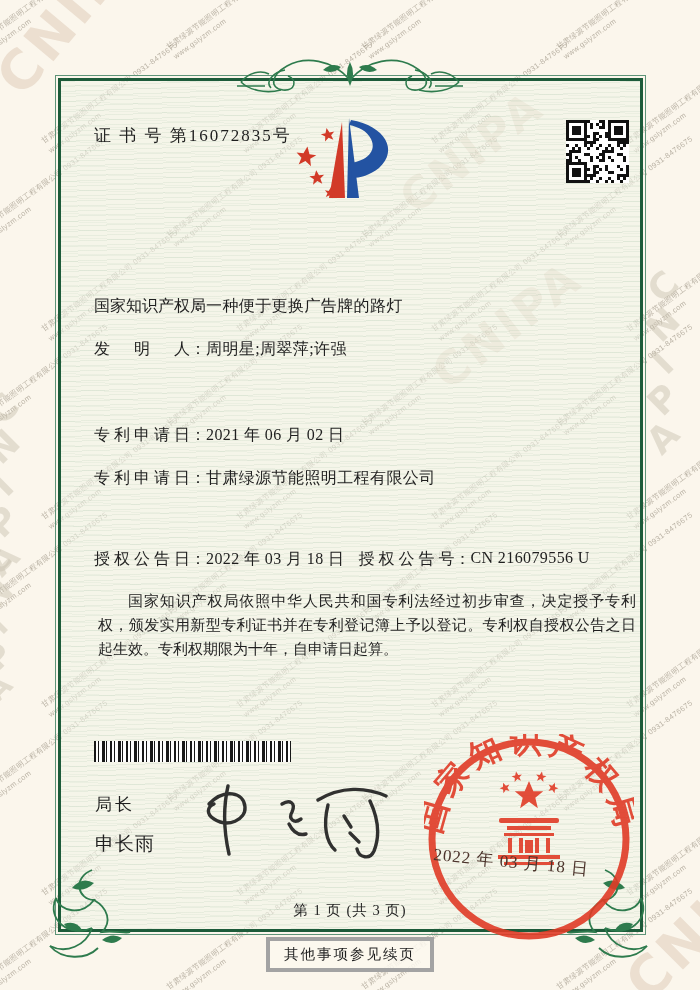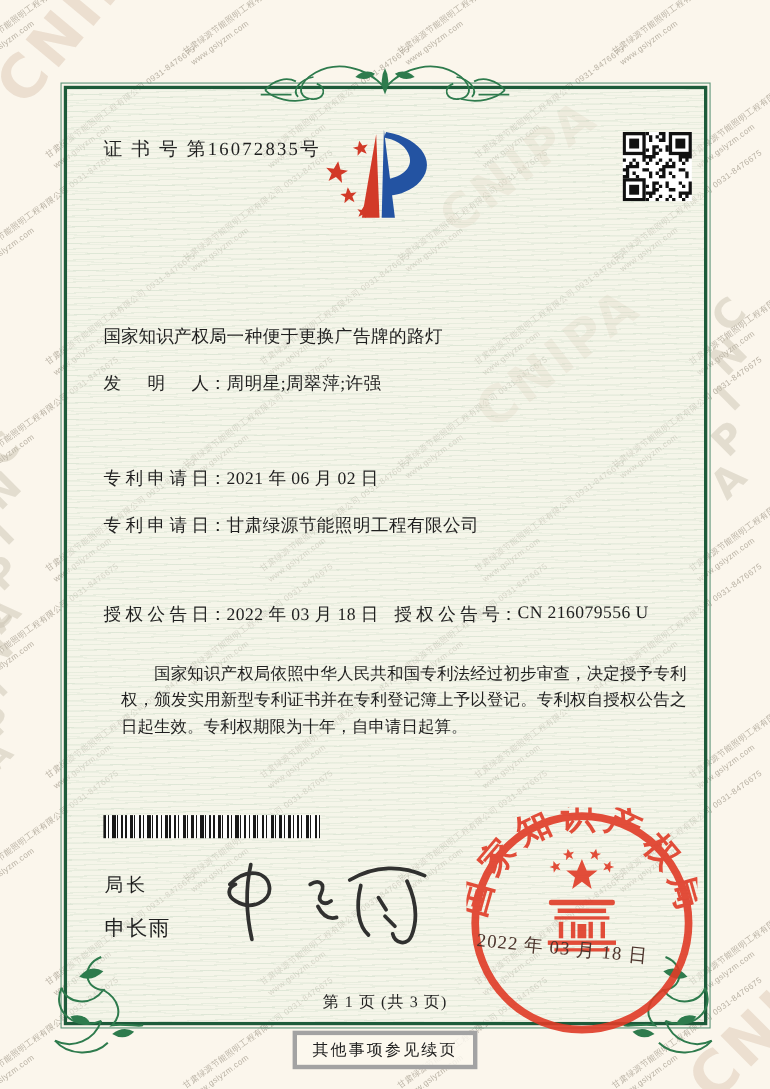--- a/index.html
+++ b/index.html
@@ -54,21 +54,21 @@
     position:absolute;left:0;right:0;top:210px;text-align:center;
     font-size:36px;font-weight:bold;letter-spacing:7px;
   }
   .field{position:absolute;left:94px;font-size:16px;white-space:nowrap;}
   .field .lbl{display:inline-block;width:96px;text-align:justify;text-align-last:justify;vertical-align:top;}
   .field .colon{display:inline-block;vertical-align:top;}
   .field .val{display:inline-block;letter-spacing:.4px;vertical-align:top;}
   .field .val.wrap{white-space:normal;width:402px;line-height:23px;}
   .field .group2{margin-left:14px;}
   .paras{position:absolute;left:94px;top:585px;width:546px;font-size:15px;line-height:24px;text-align:justify;}
-  .paras p{margin:16px;text-indent:2em;}
+  .paras p{margin:4px;text-indent:2em;}
   .barcode{
     position:absolute;left:94px;top:741px;width:197px;height:21px;
     background:repeating-linear-gradient(90deg,
       #171717 0 2px,#fdfdfd 2px 4px,#171717 4px 5px,#fdfdfd 5px 8px,
       #171717 8px 11px,#fdfdfd 11px 12px,#171717 12px 13px,#fdfdfd 13px 16px);
   }
   .officer-title{position:absolute;left:95px;top:793px;font-size:17px;letter-spacing:3px;}
   .officer-name{position:absolute;left:95px;top:831px;font-size:19px;letter-spacing:1px;}
   .signature{position:absolute;left:198px;top:774px;}
   .seal{position:absolute;left:424px;top:734px;opacity:.9;}

